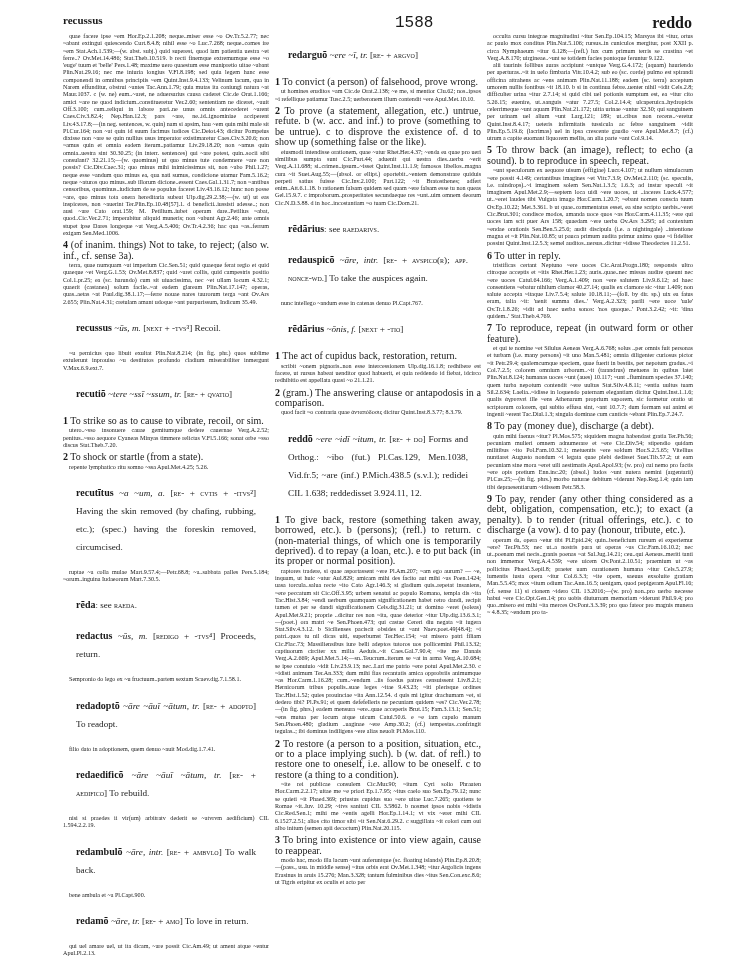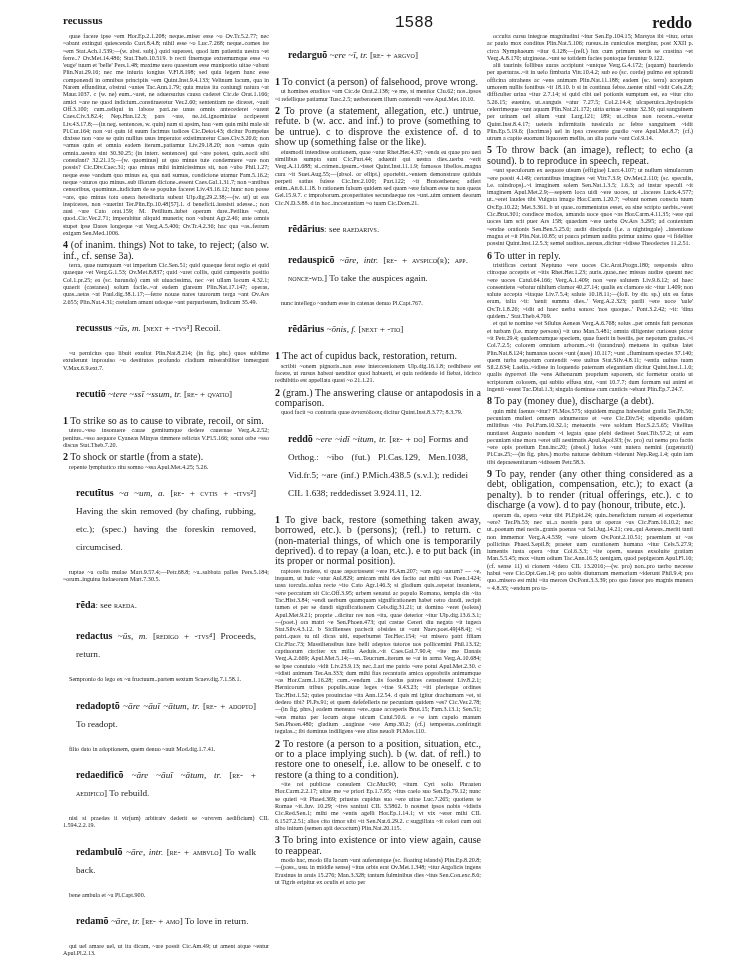--- a/index.html
+++ b/index.html
@@ -110,18 +110,19 @@
     <p class="sense"><span class="num">3</span> <span class="def">To bring into existence or into view again, cause to reappear.</span></p>
     <p class="cite indent">modo hac, modo illa lacum ~unt auferuntque (sc. floating islands) Plin.Ep.8.20.8;—(pass., usu. in middle sense) ~itus orbis erat Ov.Met.1.348; ~itur Argolicis ingens Erasinus in aruis 15.276; Man.3.328; tantum fulminibus dies ~itus Sen.Con.exc.8.6; ut Tigris eripitur ex oculis et acto per</p>
   </div>
 <div class="col col3">
     <p class="cite indent">occulta cursu integrae magnitudini ~itur Sen.Ep.104.15; Marsyas ibi ~itur, ortus ac paulo mox conditus Plin.Nat.5.106; rursus..in cuniculos mergitur, post XXII p. circa Nymphaeum ~itur 6.128;—(refl.) lux cum primum terris se crastina ~et Verg.A.8.170; uirgineae..~unt se totidem facies pontoque feruntur 9.122.</p>
     <p class="cite indent">alii taurinis follibus auras accipiunt ~untque Verg.G.4.172; (aquam) hauriendo per aperturas..~it in uelo fimbaria Vitr.10.4.2; sub eo (sc. corde) pulmo est spirandi officina attrahens ac ~ens animam Plin.Nat.11.188; eadem (sc. terra) acceptum umorem nullis fontibus ~it 18.10. b si in continua febre..uenter nihil ~idit Cels.2.8; difficulter urina ~itur 2.7.14; si quid cibi uel potionis sumptum est, ea ~itur cito 5.26.15; euenire, ut..sanguis ~atur 7.27.5; Col.2.14.4; ulcaperuica..hydropicis celerrimeque ~unt aquam Plin.Nat.21.172; uitia urinae ~antur 32.30; qui sanguinem per urinam uel alium ~unt Larg.121; 189; ut..cibus non recens..~eretur Quint.Inst.8.4.17; ueteris infirmitatis tussicula ac febre sanguinem ~idit Plin.Ep.5.19.6; (lacrimas) uel in ipsa crescente gaudio ~ere Apul.Met.8.7; (cf.) utrum a capite euomant liquorem mellis, an alia parte ~ant Col.9.14.</p>
     <p class="sense"><span class="num">5</span> <span class="def">To throw back (an image), reflect; to echo (a sound). b to reproduce in speech, repeat.</span></p>
     <p class="cite indent">~unt speculorum ex aequore uisum (effigiae) Lucr.4.107; ut nullum simulacrum ~ere possit 4.149; certantibus imagines ~et Vitr.7.3.9; Ov.Met.2.110; (sc. speculis, i.e. raindrops)..~i imaginem solem Sen.Nat.1.3.5; 1.6.3; ad instar speculi ~it imaginem Apul.Met.2.9;—septem loca uidi ~ere uoces, ut ..iaceres Luck.4.577; ut..~eret laudes tibi Vulgata imago Hor.Carm.1.20.7; ~ebant nomen conscia tuum Ov.Ep.10.22; Met.3.361. b ut quae..commentatus esset, ea sine scripto uerbis..~eret Cic.Brut.301; condisce modos, amanda uoce quos ~as Hor.Carm.4.11.35; ~ere qui uoces iam scit puer Ars 158; quaedam ~ere uerba Ov.Ars 3.295; ad contextum ~endae orationis Sen.Ben.5.25.6; audit discipula (i.e. a nightingale) ..intentione magna et ~it Plin.Nat.10.85; ut pauca primum audita primur animo quae ~i fideliter possint Quint.Inst.12.5.3; semel auditos..uersus..dicitur ~idisse Theodectes 11.2.51.</p>
     <p class="sense"><span class="num">6</span> <span class="def">To utter in reply.</span></p>
     <p class="cite indent">tristificas certant Neptuno ~ere uoces Cic.Arat.Progn.180; responsis ultro citroque acceptis et ~itis Rhet.Her.1.23; auris..quae..nec missas audire queunt nec ~ere uoces Catul.64.166; Verg.A.1.409; non ~ere salutem Liv.9.6.12; ad haec consentiens ~ebatur nihilum clamor 40.27.14; qualis ex clamore sic ~itur 1.409; non salute accepta ~itaque Liv.7.5.4; salute 10.18.11;—(foll. by dir. sp.) uix ea fatus eram, talia ~it: 'uenit summa dies..' Verg.A.2.323; parili ~ere uoce 'uale' Ov.Tr.1.8.26; ~idit ad haec uerba sonos: 'nos quoque..' Pont.3.2.42; ~it: 'dina quidem..' Stat.Theb.4.769.</p>
+    <p class="sense"><span class="num">7</span> <span class="def">To reproduce, repeat (in outward form or other feature).</span></p>
     <p class="cite indent">et qui te nomine ~et Silulus Aeneas Verg.A.6.768; solus ..per omnis fuit personas et turbam (i.e. many persons) ~it uno Man.5.481; omnia diligenter curiosus pictor ~it Petr.29.4; qualemcumque speciem, quae fuerit in bestiis, per nepotum gradus..~i Col.7.2.5; colorem omnium arborum..~it (tarandrus) metuens in quibus latet Plin.Nat.8.124; humanas uoces ~unt (aues) 10.117; ~unt ..fluminum species 37.140; quem turba nepotum contendit ~ere uultus Stat.Silv.4.8.11; ~entia uultus tuam Sil.2.634; Laelia..~idisse in loquendo paternam elegantiam dicitur Quint.Inst.1.1.6; qualis ἀγρυπνεὶ ille ~ens Athenarum proprium saporem, sic formetur oratio ut scriptorum colorem, qui subito effusa sint, ~ant 10.7.7; dum formam sui animi et ingenii ~erent Tac.Dial.1.3; singula dominae cum canticis ~ebant Plin.Ep.7.24.7.</p>
     <p class="sense"><span class="num">8</span> <span class="def">To pay (money due), discharge (a debt).</span></p>
     <p class="cite indent">quin mihi faenus ~itur? Pl.Mos.575; siquidem magna habendast gratia Ter.Ph.56; pecuniam mulieri omnem adnumerare et ~ere Cic.Div.54; stipendio quidam militibus ~ito Pol.Fam.10.32.1; metuentis ~ere soldum Hor.S.2.5.65; Vitellius nuntiaret Augusto nondum ~i legata quae plebi dedisset Suet.Tib.57.2; ut eam pecuniam sine mora ~eret uili aestimatis Apul.Apol.93; (w. pro) cui nemo pro factis ~ere opis pretium Enn.inc.20; (absol.) ludos ~unt nutera nemini (argentarii) Pl.Cas.25;—(in fig. phrs.) morbo naturae debitum ~iderunt Nep.Reg.1.4; quin iam tibi depraesentiarum ~idissem Petr.58.3.</p>
     <p class="sense"><span class="num">9</span> <span class="def">To pay, render (any other thing considered as a debt, obligation, compensation, etc.); to exact (a penalty). b to render (ritual offerings, etc.). c to discharge (a vow). d to pay (honour, tribute, etc.).</span></p>
     <p class="cite indent">operam da, opera ~etur tibi Pl.Epid.24; quin..beneficium rursum ei experiemur ~ere? Ter.Ph.53; nec ut..a nostris para ut operas ~as Cic.Fam.16.10.2; nec ut..poenam mei necis..granis poenas ~at Sal.Jug.14.21; ceu..qui Aeneas..meriti tanti non immemor Verg.A.4.539; ~ere uicem Ov.Pont.2.10.51; praemium ut ~as pollicitus Phaed.3.epil.8; praeter uam curationem humana ~itur Cels.5.27.9; iumentis iusta opera ~itur Col.6.3.3; ~ite opem, saeuus exsoluite gratiam Man.5.5.45; mox ~itum odium Tac.Ann.16.5; uenigam, quod pepigeram Apul.Fl.16; (cf. sense 11) si cionem ~idero CIL 13.2016;—(w. pro) non..pro uerbo necesse habui ~ere Cic.Opt.Gen.14; pro uobis diuturnam memoriam ~iderunt Phil.9.4; pro quo..misero est mihi ~ita merces Ov.Pont.3.3.39; pro quo fateor pro magnis munera ~ 4.8.35; ~endum pro ta-</p>
   </div>
 
 </body></html>

